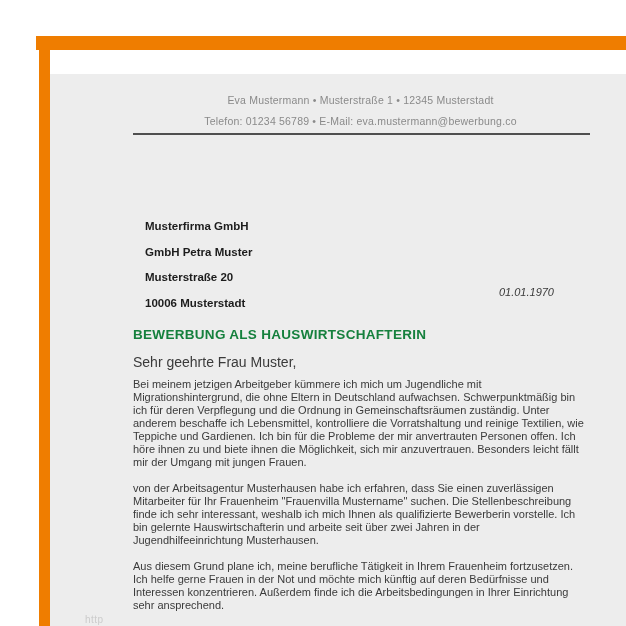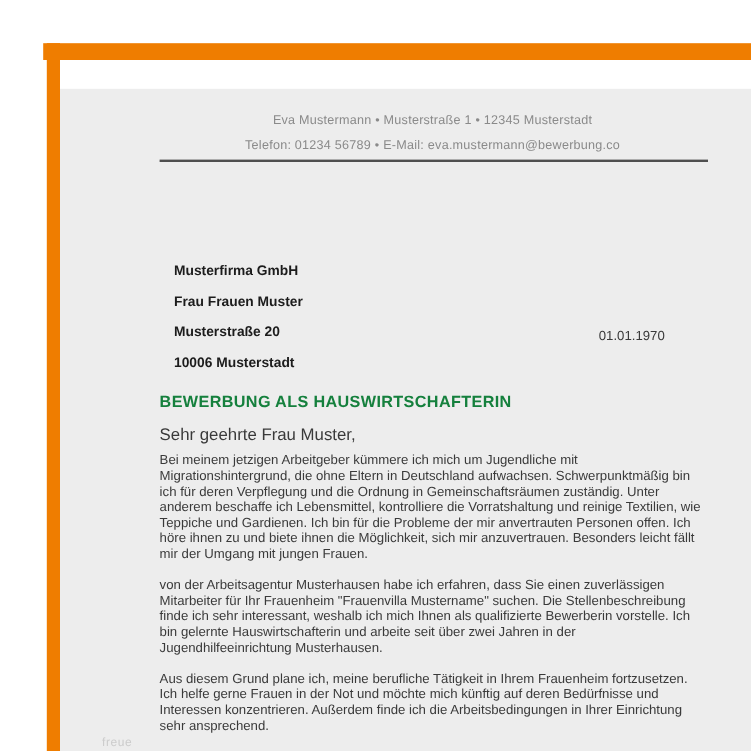--- a/index.html
+++ b/index.html
@@ -41,22 +41,22 @@
   .hdr-line.l2{top:29px;}
   .hdr-rule{
     position:absolute;left:72px;top:47px;width:457px;height:2px;
     background:var(--rule);
   }
   .recipient{
     position:absolute;left:72px;top:122px;
     font-size:11.5px;font-weight:bold;color:#1c1c1c;line-height:13.7px;
   }
   .date{
-    position:absolute;right:82px;top:188px;
-    font-size:11px;color:var(--body-text);
+    position:absolute;right:82px;top:200px;
+    font-size:11px;color:var(--body-text);font-style:italic;
   }
   .subject{
     position:absolute;left:72px;top:241px;
     font-size:13.5px;font-weight:bold;color:#15803d;letter-spacing:.3px;
   }
   .salutation{
     position:absolute;left:72px;top:268px;
     font-size:14px;color:var(--body-text);
   }
   .paras{
@@ -80,21 +80,21 @@
 
 <div class="paper">
 
   <div class="hdr-line l1">Eva Mustermann • Musterstraße 1 • 12345 Musterstadt</div>
   <div class="hdr-line l2">Telefon: 01234 56789 • E-Mail: eva.mustermann@bewerbung.co</div>
 
   <div class="hdr-rule"></div>
 
   <div class="recipient" id="recipient">
       <div>Musterfirma GmbH</div>
-      <div>Frau Frauen Muster</div>
+      <div>GmbH Petra Muster</div>
       <div>Musterstraße 20</div>
       <div>10006 Musterstadt</div>
     </div>
 
   <div class="date">01.01.1970</div>
 
   <div class="subject">BEWERBUNG ALS HAUSWIRTSCHAFTERIN</div>
 
   <div class="salutation">Sehr geehrte Frau Muster,</div>
 
@@ -110,15 +110,15 @@
 Mitarbeiter für Ihr Frauenheim "Frauenvilla Mustername" suchen. Die Stellenbeschreibung
 finde ich sehr interessant, weshalb ich mich Ihnen als qualifizierte Bewerberin vorstelle. Ich
 bin gelernte Hauswirtschafterin und arbeite seit über zwei Jahren in der
 Jugendhilfeeinrichtung Musterhausen.</p>
       <p>Aus diesem Grund plane ich, meine berufliche Tätigkeit in Ihrem Frauenheim fortzusetzen.
 Ich helfe gerne Frauen in der Not und möchte mich künftig auf deren Bedürfnisse und
 Interessen konzentrieren. Außerdem finde ich die Arbeitsbedingungen in Ihrer Einrichtung
 sehr ansprechend.</p>
     </div>
 
-  <div class="watermark">freue</div>
+  <div class="watermark">http</div>
 
 </div>
 
 </body></html>

